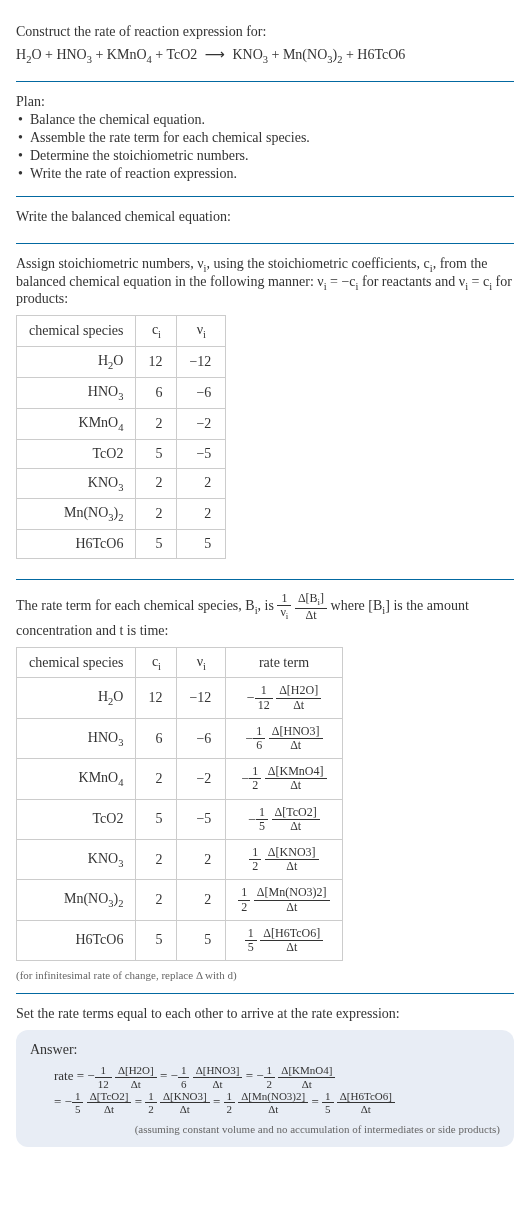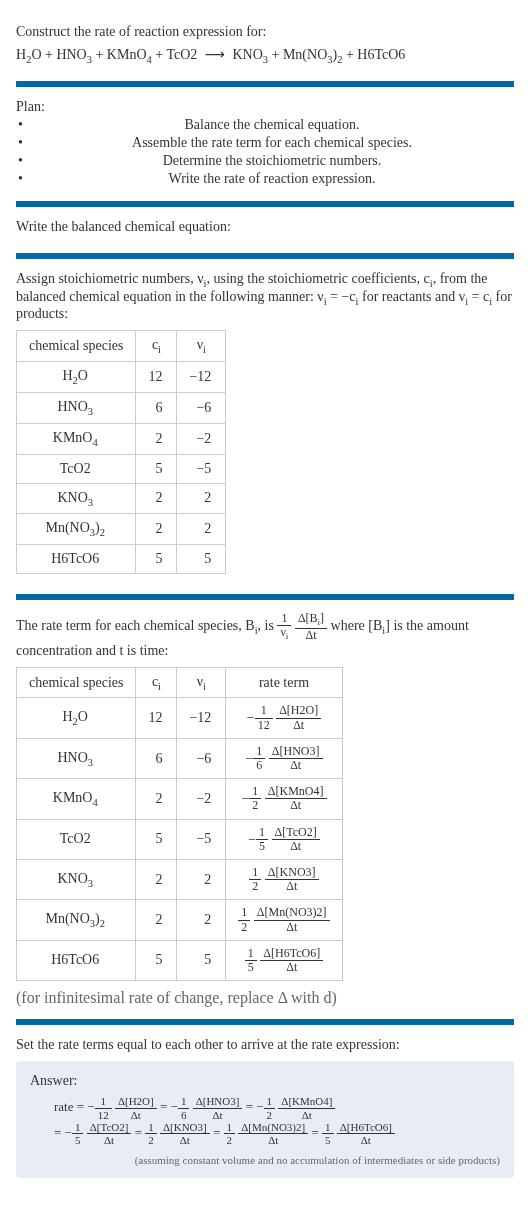--- a/index.html
+++ b/index.html
@@ -9,42 +9,41 @@
     }
     body {
       font-family: Georgia, 'Times New Roman', serif;
       font-size: 14px;
       color: #333;
       background: #fff;
       width: 530px;
       padding: 12px 16px;
     }
     .section {
-      border-bottom: 6px solid #0369a1;
+      border-bottom: 1px solid #0369a1;
       padding: 12px 0;
     }
     .section:last-child {
       border-bottom: none;
     }
     .prompt-line {
       margin-bottom: 6px;
     }
     .chem-eq {
       font-family: Georgia, serif;
       margin: 4px 0;
     }
     sub {
       font-size: 0.75em;
       vertical-align: sub;
     }
     .plan-list {
       list-style: none;
       padding: 0;
       margin-top: 0;
-      text-align: center;
     }
     .plan-list li {
       padding-left: 14px;
       position: relative;
       margin: 2px 0;
     }
     .plan-list li::before {
       content: "•";
       position: absolute;
       left: 2px;
@@ -59,21 +58,21 @@
       border: 1px solid #ccc;
       padding: 6px 12px;
       text-align: center;
       font-size: 14px;
     }
     th {
       font-weight: normal;
       text-align: center;
     }
     td.left-align {
-      text-align: center;
+      text-align: right;
       padding-left: 10px;
     }
     td.right-align {
       text-align: right;
       padding-right: 14px;
     }
     .rate-term-col {
       min-width: 100px;
     }
     .frac {
@@ -87,26 +86,26 @@
       padding: 0 3px;
       line-height: 1.1;
     }
     .frac .num {
       border-bottom: 1px solid #333;
     }
     .neg-sign {
       vertical-align: middle;
     }
     .small-note {
-      font-size: 16px;
+      font-size: 11px;
       color: #666;
     }
     .answer-box {
       background: #e8edf5;
-      border-radius: 4px;
+      border-radius: 12px;
       padding: 12px 14px;
       margin-top: 8px;
     }
     .answer-label {
       margin-bottom: 6px;
     }
     .answer-eq {
       padding-left: 24px;
       font-size: 13px;
       line-height: 1.8;

